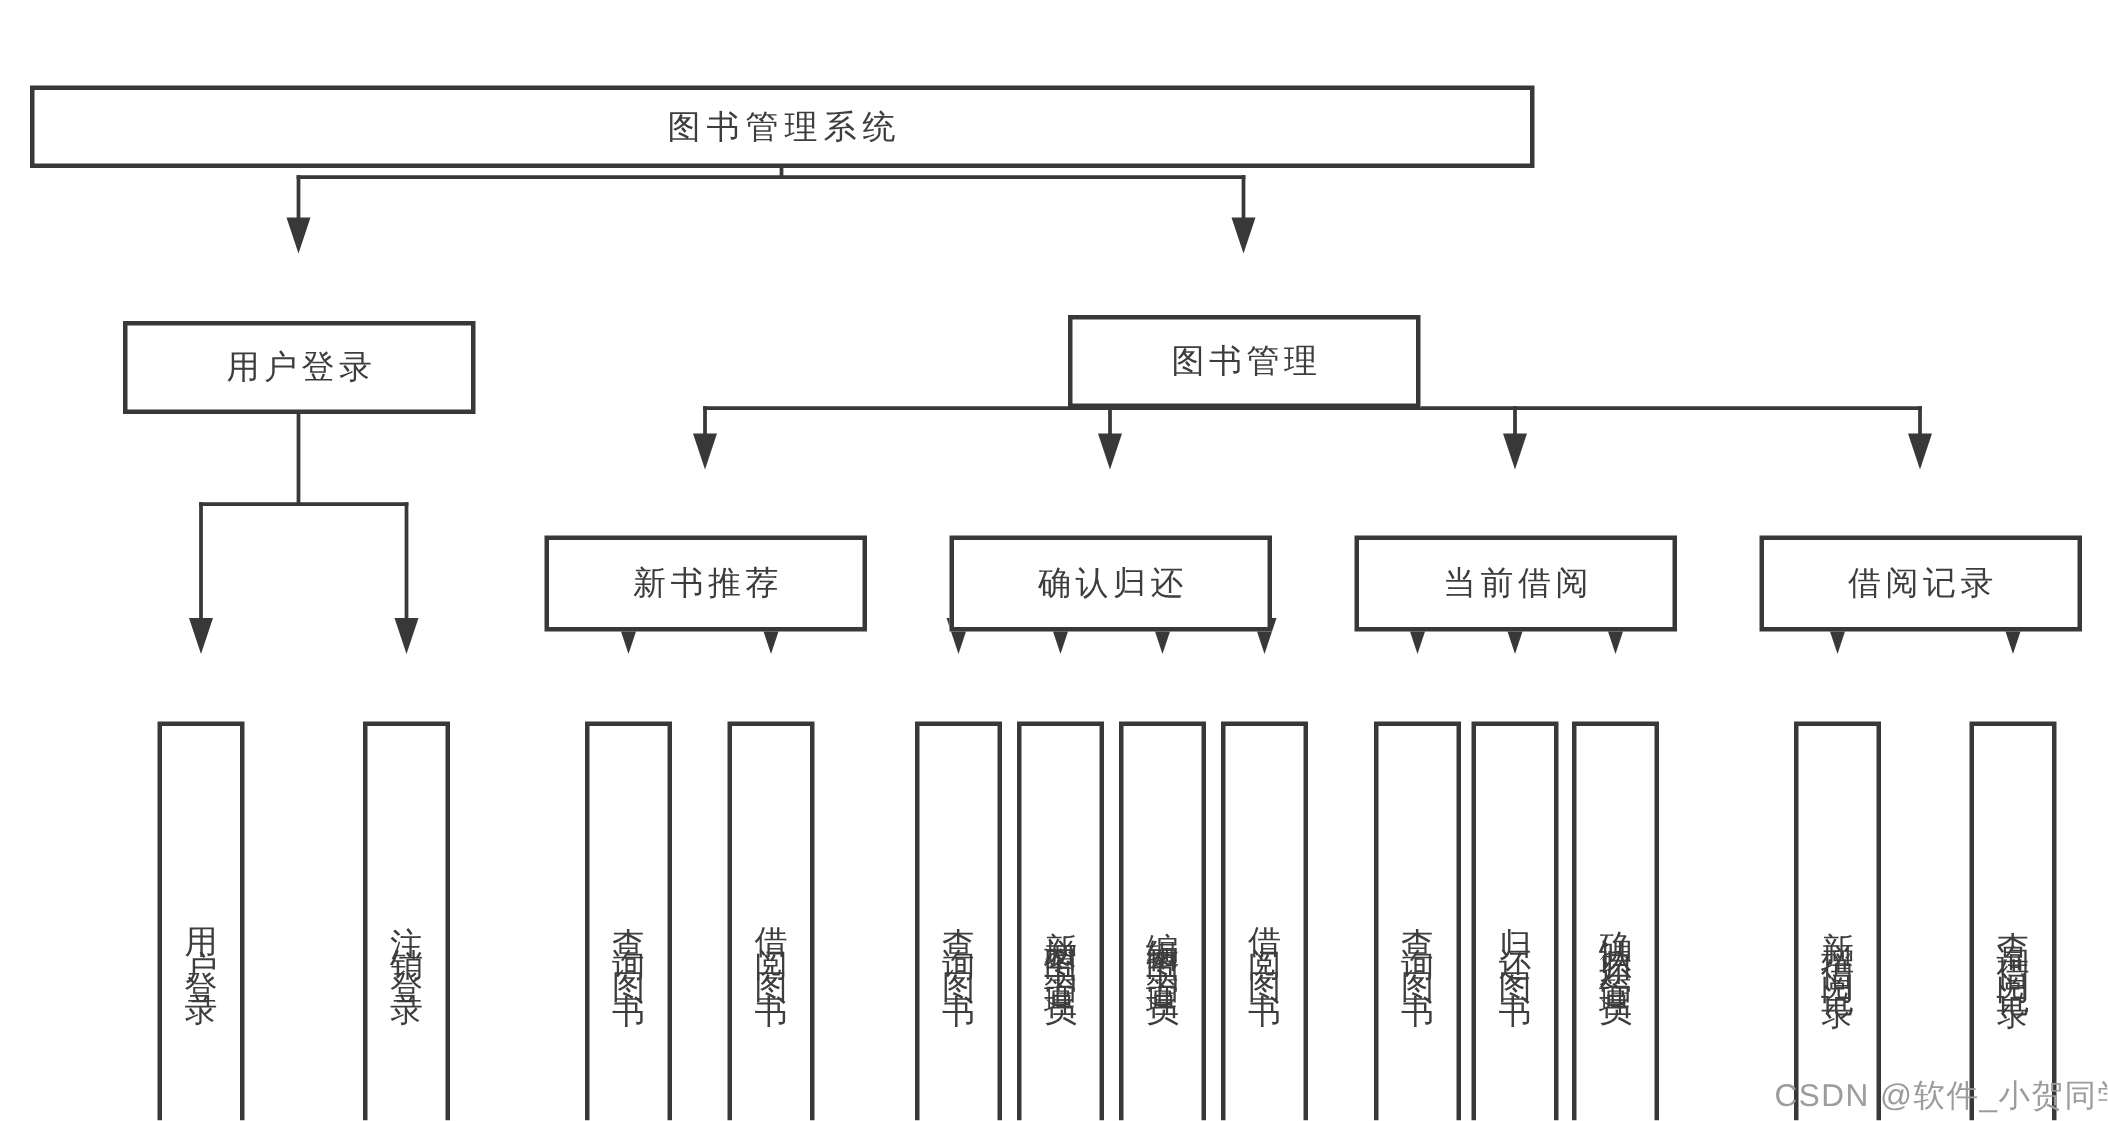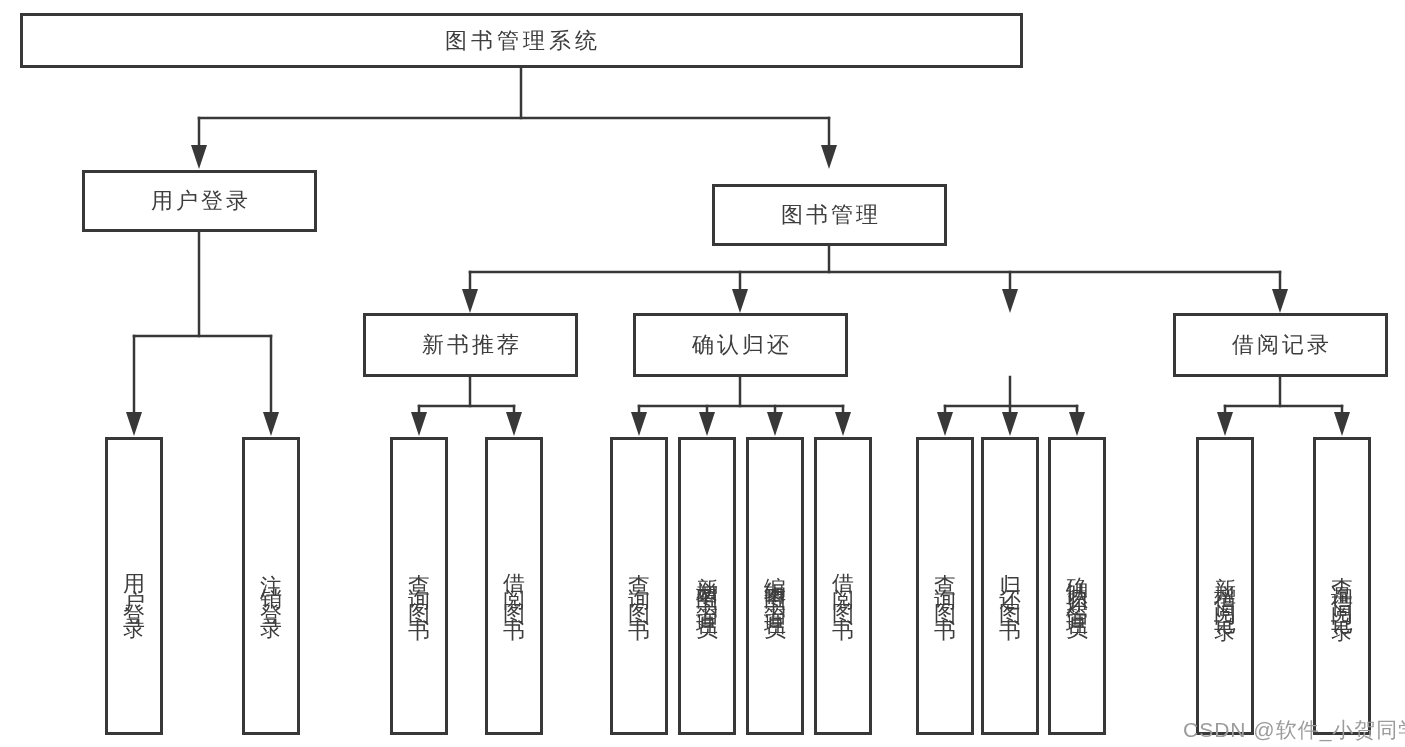--- a/index.html
+++ b/index.html
@@ -20,24 +20,25 @@
     background: #ffffff;
     border: 3px solid #383838;
     color: #3d3d3d;
     display: flex;
     align-items: center;
     justify-content: center;
     line-height: 1;
     font-size: 22px;
     letter-spacing: 3px;
     text-indent: 3px;
+    margin-top: 44px;
   }
   .root  { left: 20px;  top: 13px;  width: 1003px; height: 55px; letter-spacing: 4px; }
   .l2a   { left: 82px;  top: 170px; width: 235px;  height: 62px; }
-  .l2b   { left: 712px; top: 184px; width: 235px;  height: 62px; }
+  .l2b   { left: 712px; top: 166px; width: 235px;  height: 62px; }
   .l3    { top: 313px; width: 215px; height: 64px; text-align: right; }
   .vnode {
     top: 437px;
     width: 58px;
     height: 298px;
     writing-mode: vertical-rl;
     letter-spacing: 6px;
     text-indent: 0;
     font-size: 22px;
   }
@@ -136,20 +137,21 @@
     </g>
   </svg>
 
   <div class="node root">图书管理系统</div>
 
   <div class="node l2a">用户登录</div>
   <div class="node l2b">图书管理</div>
 
   <div class="node l3" style="left:363px">新书推荐</div>
   <div class="node l3" style="left:633px">确认归还</div>
+  <div class="node l3" style="left:903px">当前借阅</div>
   <div class="node l3" style="left:1173px">借阅记录</div>
 
   <div class="node vnode ls4" style="left:105px">用户登录</div>
   <div class="node vnode ls4" style="left:242px">注销登录</div>
 
   <div class="node vnode ls4" style="left:390px">查询图书</div>
   <div class="node vnode ls4" style="left:485px">借阅图书</div>
 
   <div class="node vnode ls4" style="left:610px">查询图书</div>
   <div class="node vnode ls9" style="left:678px">新增图书（管理员）</div>

